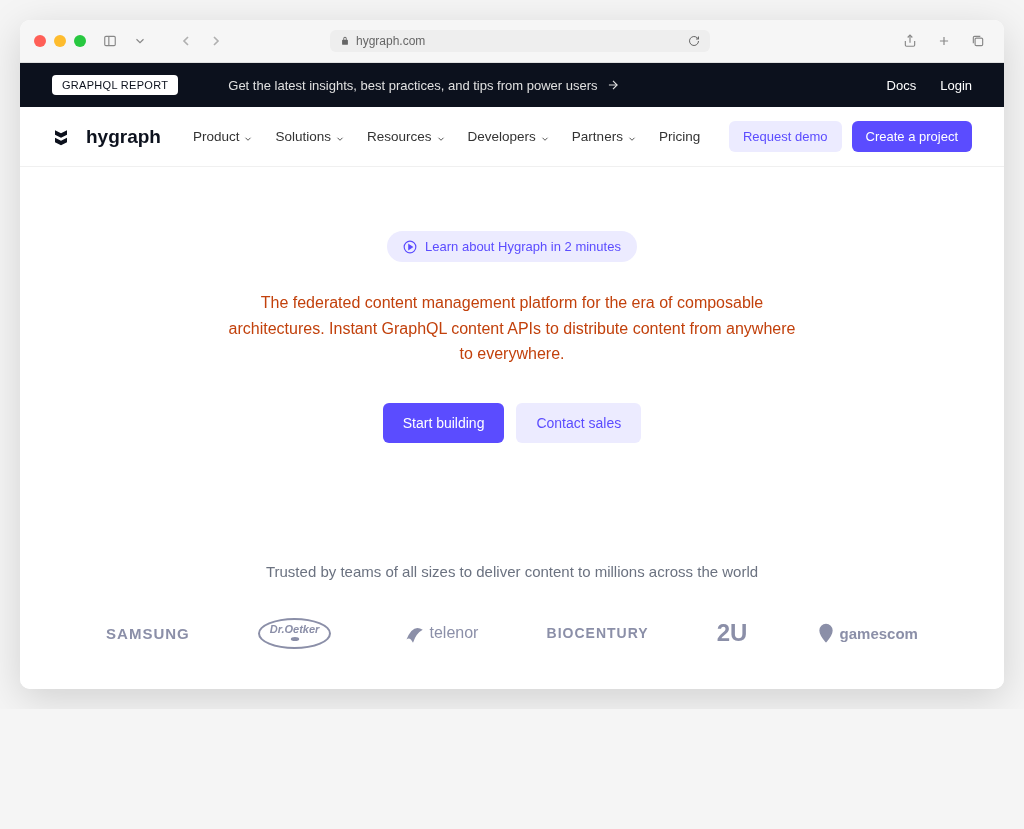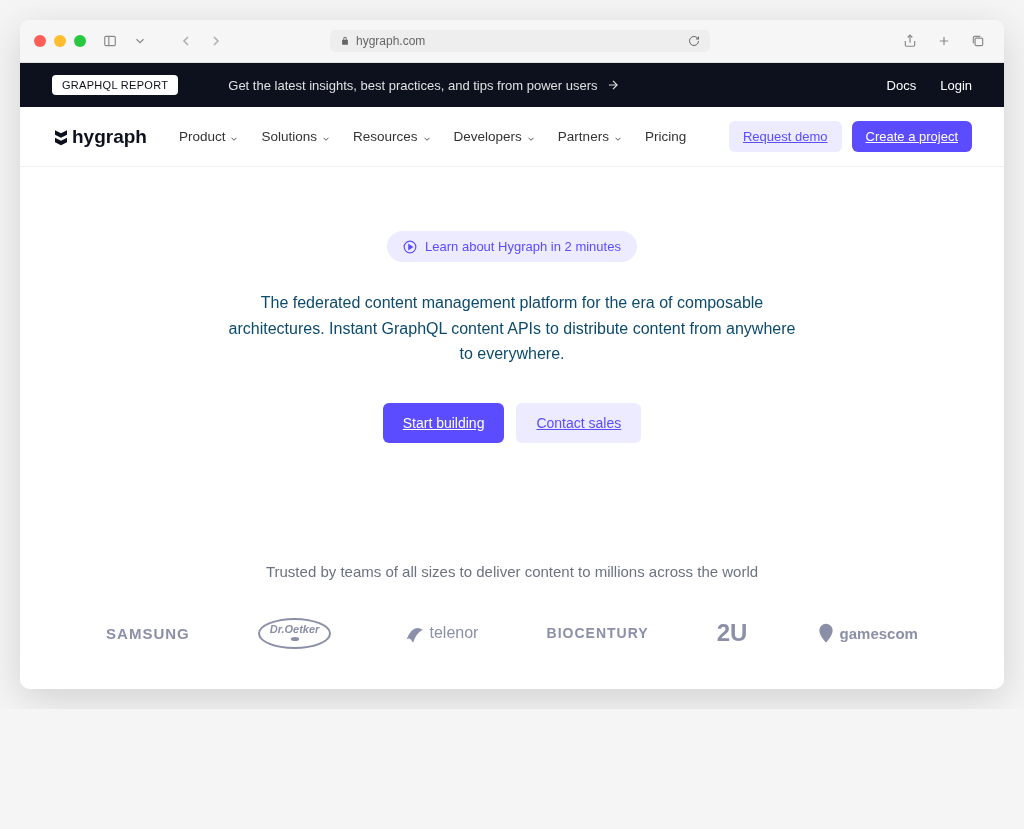--- a/index.html
+++ b/index.html
@@ -76,27 +76,27 @@
     .announcement-text { color: #e0e0e0; display:flex; align-items:center; gap: 8px; margin-left: 36px; }
     .announcement-right { margin-left: auto; display: flex; gap: 24px; font-size: 13px; }
     .announcement-right a { color: #fff; text-decoration: none; cursor:pointer; }
 
     .main-nav {
       display: flex;
       align-items: center;
       padding: 14px 32px;
       border-bottom: 1px solid #f0f0f0;
     }
-    .logo { display: flex; align-items: center; gap: 2px; font-weight: 700; font-size: 19px; color: #0c111d; }
+    .logo { display: flex; align-items: center; gap: 16px; font-weight: 700; font-size: 19px; color: #0c111d; }
     .logo-mark { width: 18px; height: 18px; }
     .nav-items { display: flex; gap: 22px; margin-left: 32px; }
     .nav-item { display: flex; align-items: flex-end; gap: 4px; font-size: 13.5px; color: #333; cursor: pointer; }
     .nav-item .chev { width: 10px; height: 10px; }
     .nav-cta { margin-left: auto; display: flex; gap: 10px; }
-    .btn { padding: 8px 14px; border-radius: 6px; font-size: 13px; cursor: pointer; border: none; text-decoration: underline; }
+    .btn { padding: 8px 14px; border-radius: 6px; font-size: 13px; cursor: pointer; border: none; }
     .btn-ghost { background: #ecebff; color: #5b4cff; }
     .btn-primary { background: #5b4cff; color: #fff; }
 
     .hero {
       text-align: center;
       padding: 64px 32px 40px;
     }
     .learn-pill {
       display: inline-flex;
       align-items: center;
@@ -104,21 +104,21 @@
       background: #ecebff;
       color: #5b4cff;
       padding: 8px 16px;
       border-radius: 999px;
       font-size: 13px;
       cursor: pointer;
       margin-bottom: 28px;
     }
     .learn-pill .play { width: 14px; height: 14px; }
     .hero h1 { font-size: 42px; font-weight: 700; color: #0c111d; line-height: 1.2; max-width: 640px; margin: 0 auto 22px; letter-spacing: -0.5px; }
-    .hero p { font-size: 16px; color: #0c4a6e; max-width: 570px; margin: 0 auto 36px; line-height: 1.6; }
+    .hero p { font-size: 16px; color: #c2410c; max-width: 570px; margin: 0 auto 36px; line-height: 1.6; }
     .hero-ctas { display: flex; gap: 12px; justify-content: center; }
     .btn-lg { padding: 12px 20px; font-size: 14px; }
 
     .trusted-section { text-align: center; padding: 80px 32px 40px; }
     .trusted-title { font-size: 15px; color: #6b7280; margin-bottom: 38px; }
     .logos-row { display: flex; justify-content: space-around; align-items: center; gap: 20px; max-width: 860px; margin: 0 auto; }
     .client-logo { color: #8b8fa8; font-weight: 700; display:flex; align-items:center; gap:4px; }
     .client-logo.samsung { letter-spacing: 1px; font-size: 15px; }
     .client-logo.biocentury { letter-spacing: 1px; font-size: 14px; }
     .client-logo.twou { font-size: 24px; font-weight: 800; }

